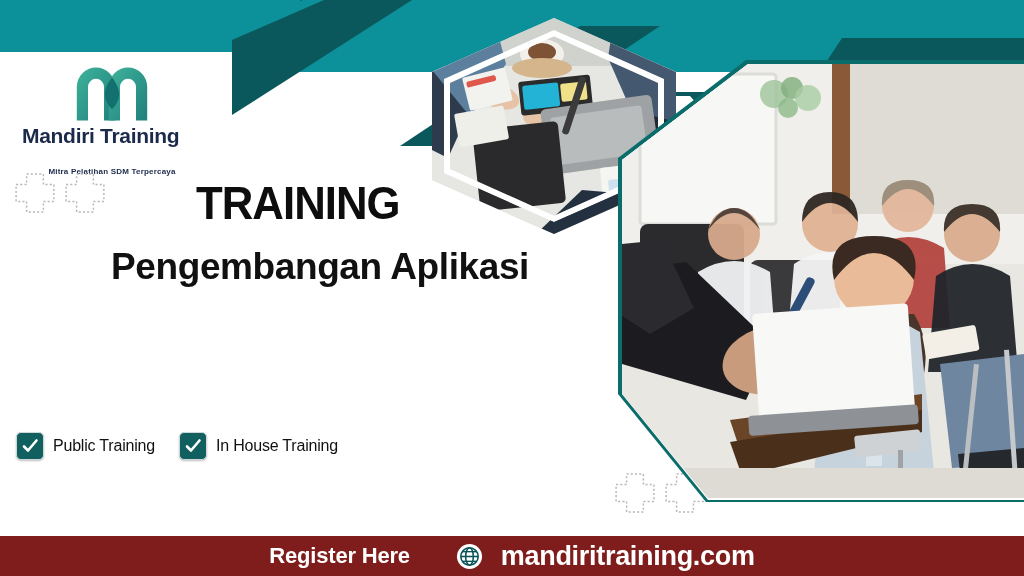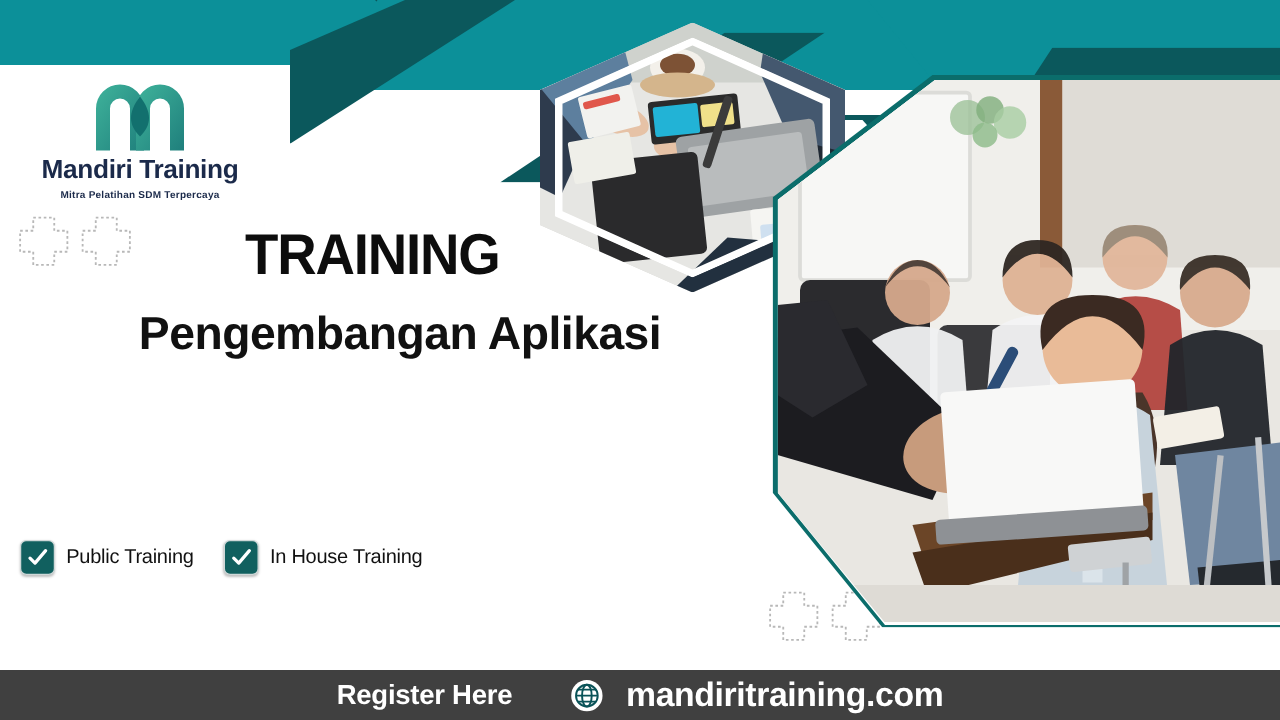--- a/index.html
+++ b/index.html
@@ -56,27 +56,27 @@
   .band-white-wedge {
     top:96px; left:470px; width:300px; height:90px;
     background:#ffffff;
     clip-path:polygon(0 0, 220px 0, 300px 90px, 0 90px);
   }
 
   
   .logo { position:absolute; left:22px; top:58px; width:180px; }
   .logo-mark { width:80px; height:64px; margin:0 auto; display:block; }
   .logo-name {
-    text-align:center; color:#1b2a4a; font-weight:bold;
+    text-align:left; color:#1b2a4a; font-weight:bold;
     font-size:21px; letter-spacing:-0.3px; margin-top:2px;
     font-family:"Liberation Sans", sans-serif;
   }
   .logo-tag {
     text-align:center; color:#1b2a4a; font-weight:bold;
-    font-size:8px; letter-spacing:0.2px; margin-top:3px;
+    font-size:8px; letter-spacing:0.2px; margin-top:19px;
   }
 
   
   .headline {
     position:absolute; left:196px; top:176px;
     font-size:46px; font-weight:bold; color:#0d0d0d;
     letter-spacing:-1px; font-family:"Liberation Sans", sans-serif;
     transform:scaleX(0.95); transform-origin:left center;
   }
   .subhead {
@@ -135,21 +135,21 @@
     z-index:2;
   }
   .big-photo { z-index:3; }
 
   
   .scene { position:absolute; inset:0; }
 
   
   .footer {
     position:absolute; left:0; bottom:0; width:1024px; height:40px;
-    background:#404040; display:flex; align-items:center; justify-content:center;
+    background:#7f1d1d; display:flex; align-items:center; justify-content:center;
     gap:46px;
   }
   .footer-cta {
     color:#ffffff; font-size:22px; font-weight:bold; letter-spacing:-0.2px;
   }
   .footer-right { display:flex; align-items:center; gap:18px; }
   .globe { width:27px; height:27px; display:block; }
   .footer-url { color:#ffffff; font-size:27px; font-weight:bold; letter-spacing:-0.3px; }
 </style>
 </head>

